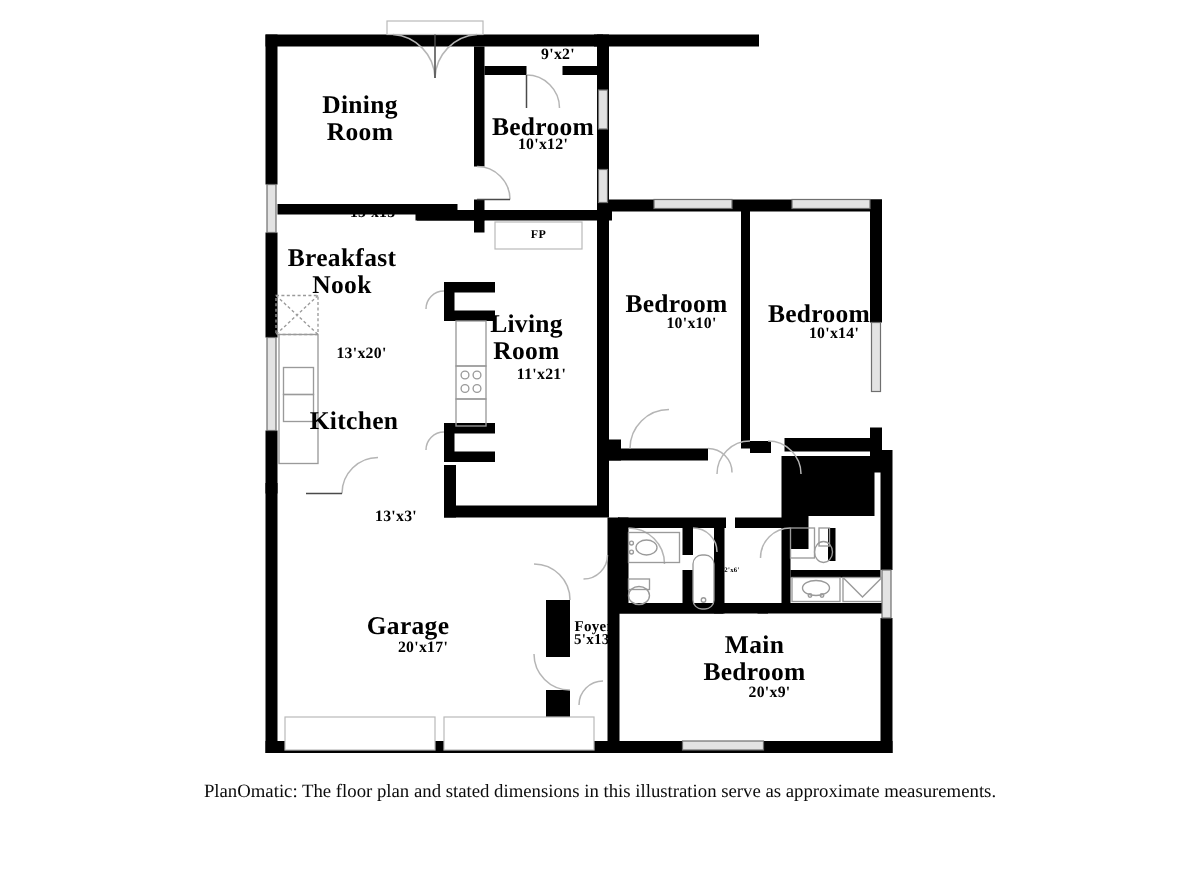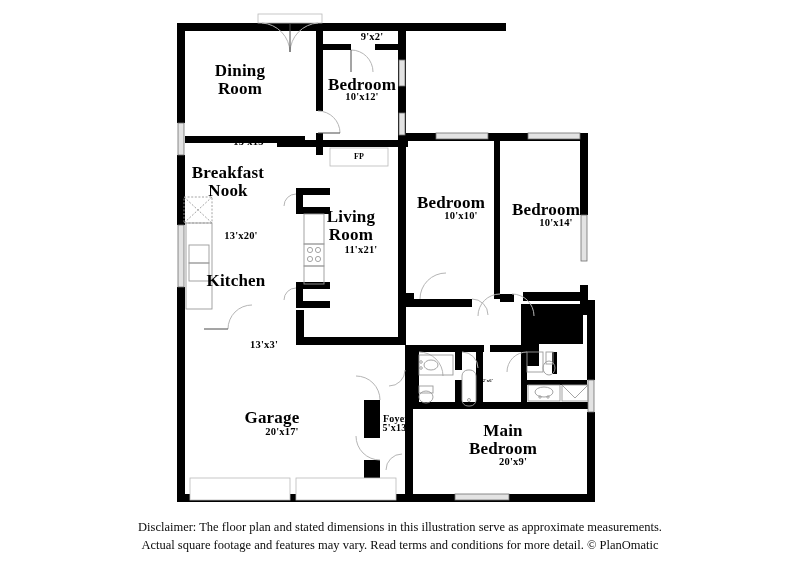--- a/index.html
+++ b/index.html
@@ -309,15 +309,14 @@
   <div class="label tiny" style="left:396px;top:428px;">5'x13'</div>
 
   <div class="label room" style="left:503px;top:440px;">Main
 Bedroom</div>
   <div class="label dim" style="left:503px;top:462px;">20'x9'</div>
 
   <div class="label micro" style="left:488px;top:381px;">2'x6'</div>
 </div>
 
 <div id="disclaimer">
-  <span class="line">Disclaimer: The floor plan and stated dimensions in this illustration serve as approximate measurements.</span>
-  <span class="line">Actual square footage and features may vary. Read terms and conditions for more detail. © PlanOmatic</span>
+  <span class="line">PlanOmatic: The floor plan and stated dimensions in this illustration serve as approximate measurements.</span>
 </div>
 
 </body></html>

